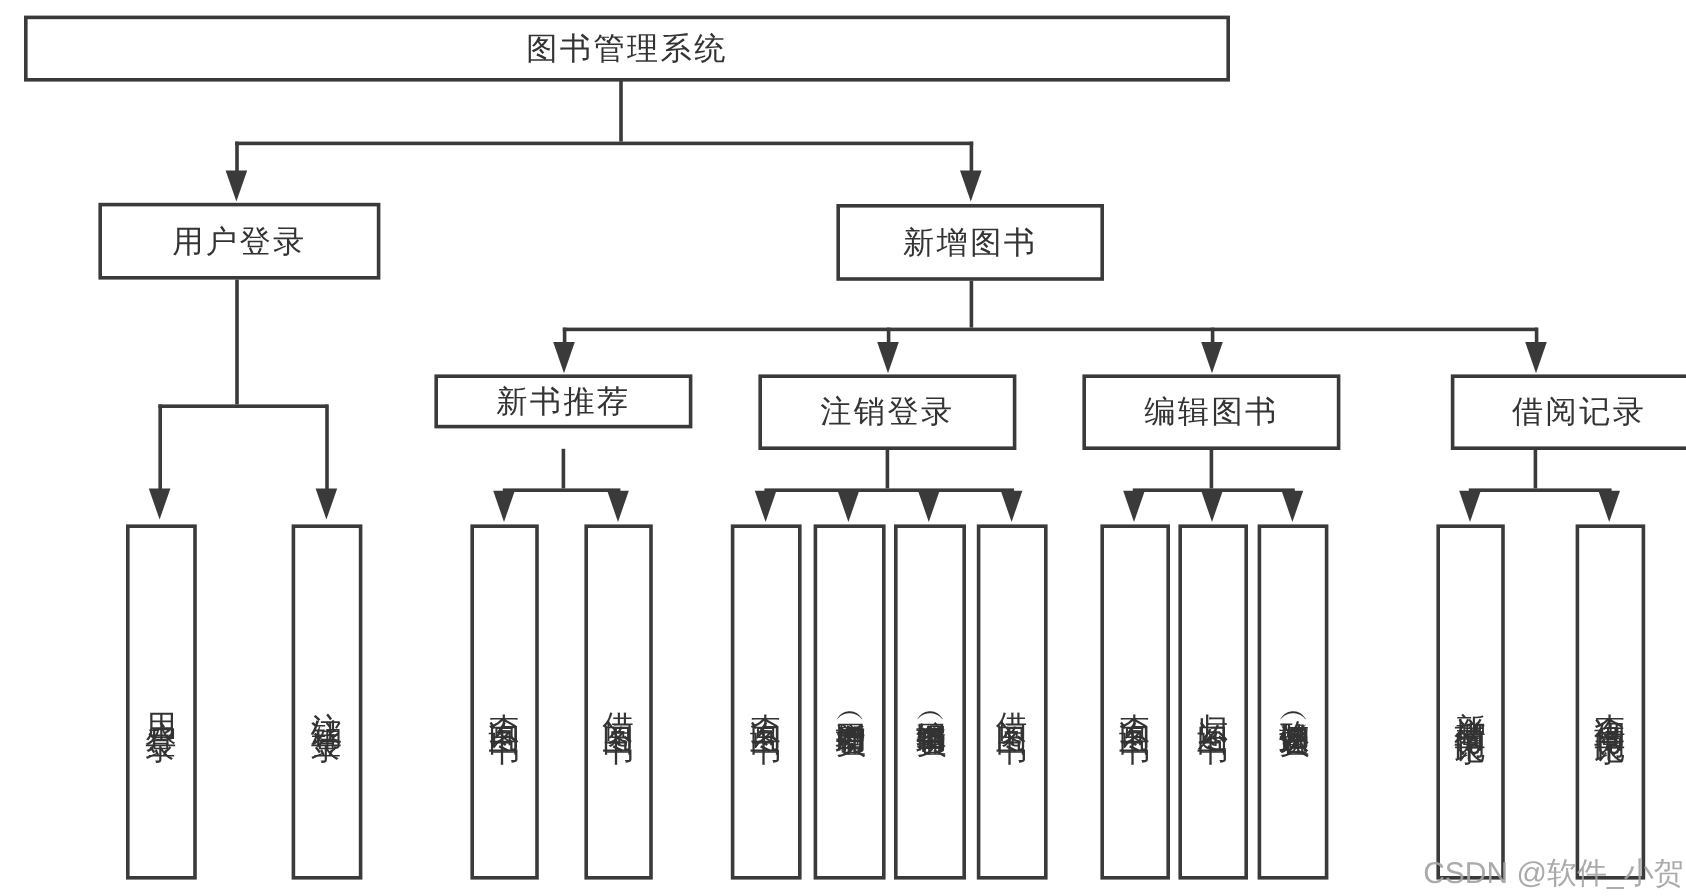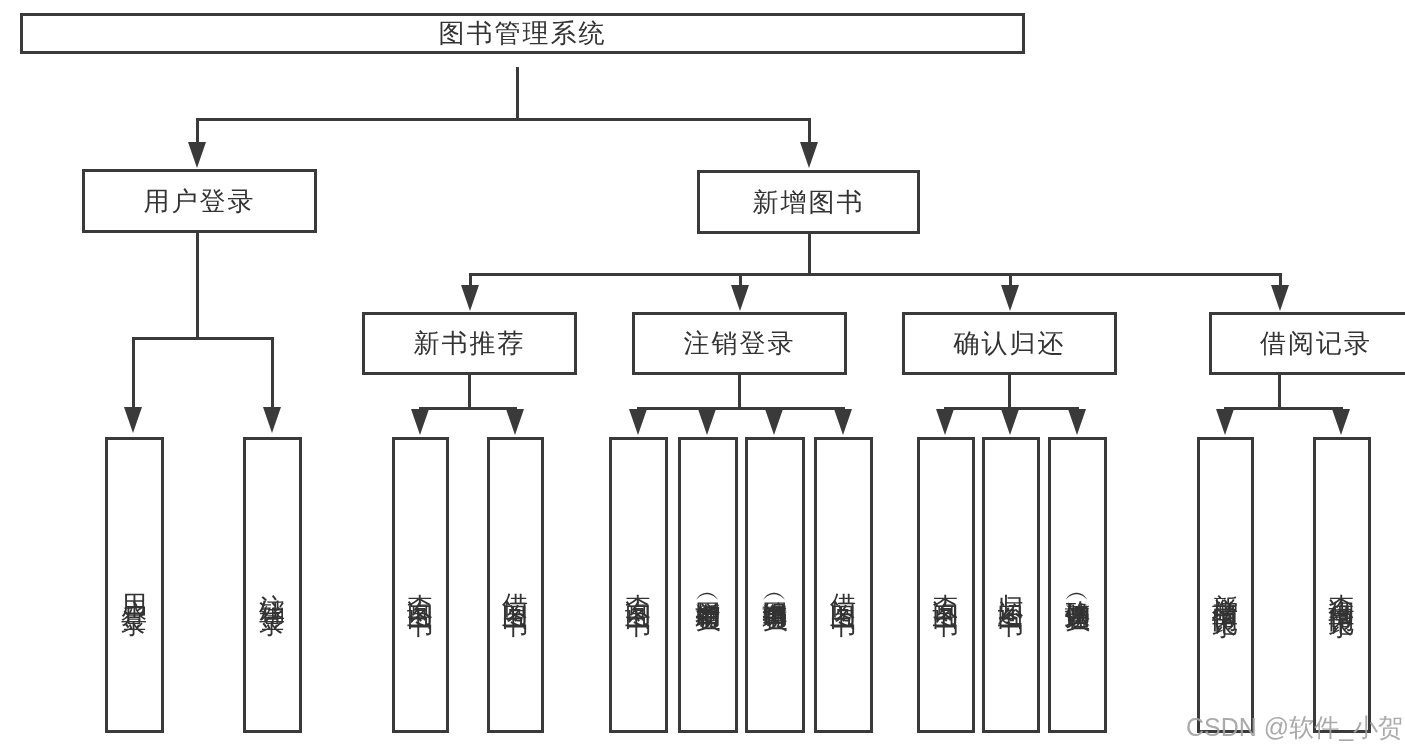--- a/index.html
+++ b/index.html
@@ -60,21 +60,21 @@
     opacity:.92;
     white-space:nowrap;
     z-index:20;
   }
 </style>
 </head>
 <body>
 
 <div class="canvas">
 
-  <div class="box" style="left:20px;top:13px;width:1005px;height:41px;">
+  <div class="box" style="left:20px;top:13px;width:1005px;height:55px;">
     <span class="hlabel">图书管理系统</span>
   </div>
 
   <div>
     <div class="vline" style="left:516px;top:67px;height:51px;"></div>
     <div class="hline" style="left:196px;top:118px;width:615px;"></div>
     <div class="vline" style="left:196px;top:118px;height:26px;"></div>
     <div class="arrow" style="left:188px;top:142px;"></div>
     <div class="vline" style="left:808px;top:118px;height:26px;"></div>
     <div class="arrow" style="left:800px;top:142px;"></div>
@@ -102,28 +102,28 @@
     <div class="vline" style="left:469px;top:273px;height:14px;"></div>
     <div class="arrow" style="left:461px;top:285px;"></div>
     <div class="vline" style="left:739px;top:273px;height:14px;"></div>
     <div class="arrow" style="left:731px;top:285px;"></div>
     <div class="vline" style="left:1009px;top:273px;height:14px;"></div>
     <div class="arrow" style="left:1001px;top:285px;"></div>
     <div class="vline" style="left:1279px;top:273px;height:14px;"></div>
     <div class="arrow" style="left:1271px;top:285px;"></div>
   </div>
 
-  <div class="box" style="left:362px;top:312px;width:215px;height:63px;">
+  <div class="box" style="left:362px;top:312px;width:215px;height:45px;">
     <span class="hlabel">新书推荐</span>
   </div>
   <div class="box" style="left:632px;top:312px;width:215px;height:63px;">
     <span class="hlabel">注销登录</span>
   </div>
   <div class="box" style="left:902px;top:312px;width:215px;height:63px;">
-    <span class="hlabel">确认归还</span>
+    <span class="hlabel">编辑图书</span>
   </div>
   <div class="box" style="left:1173px;top:312px;width:214px;height:63px;margin-left:36px;">
     <span class="hlabel">借阅记录</span>
   </div>
 
   <div>
     <div class="vline" style="left:468px;top:374px;height:33px;"></div>
     <div class="hline" style="left:419px;top:407px;width:98px;"></div>
     <div class="arrow" style="left:411px;top:409px;"></div>
     <div class="arrow" style="left:506px;top:409px;"></div>

